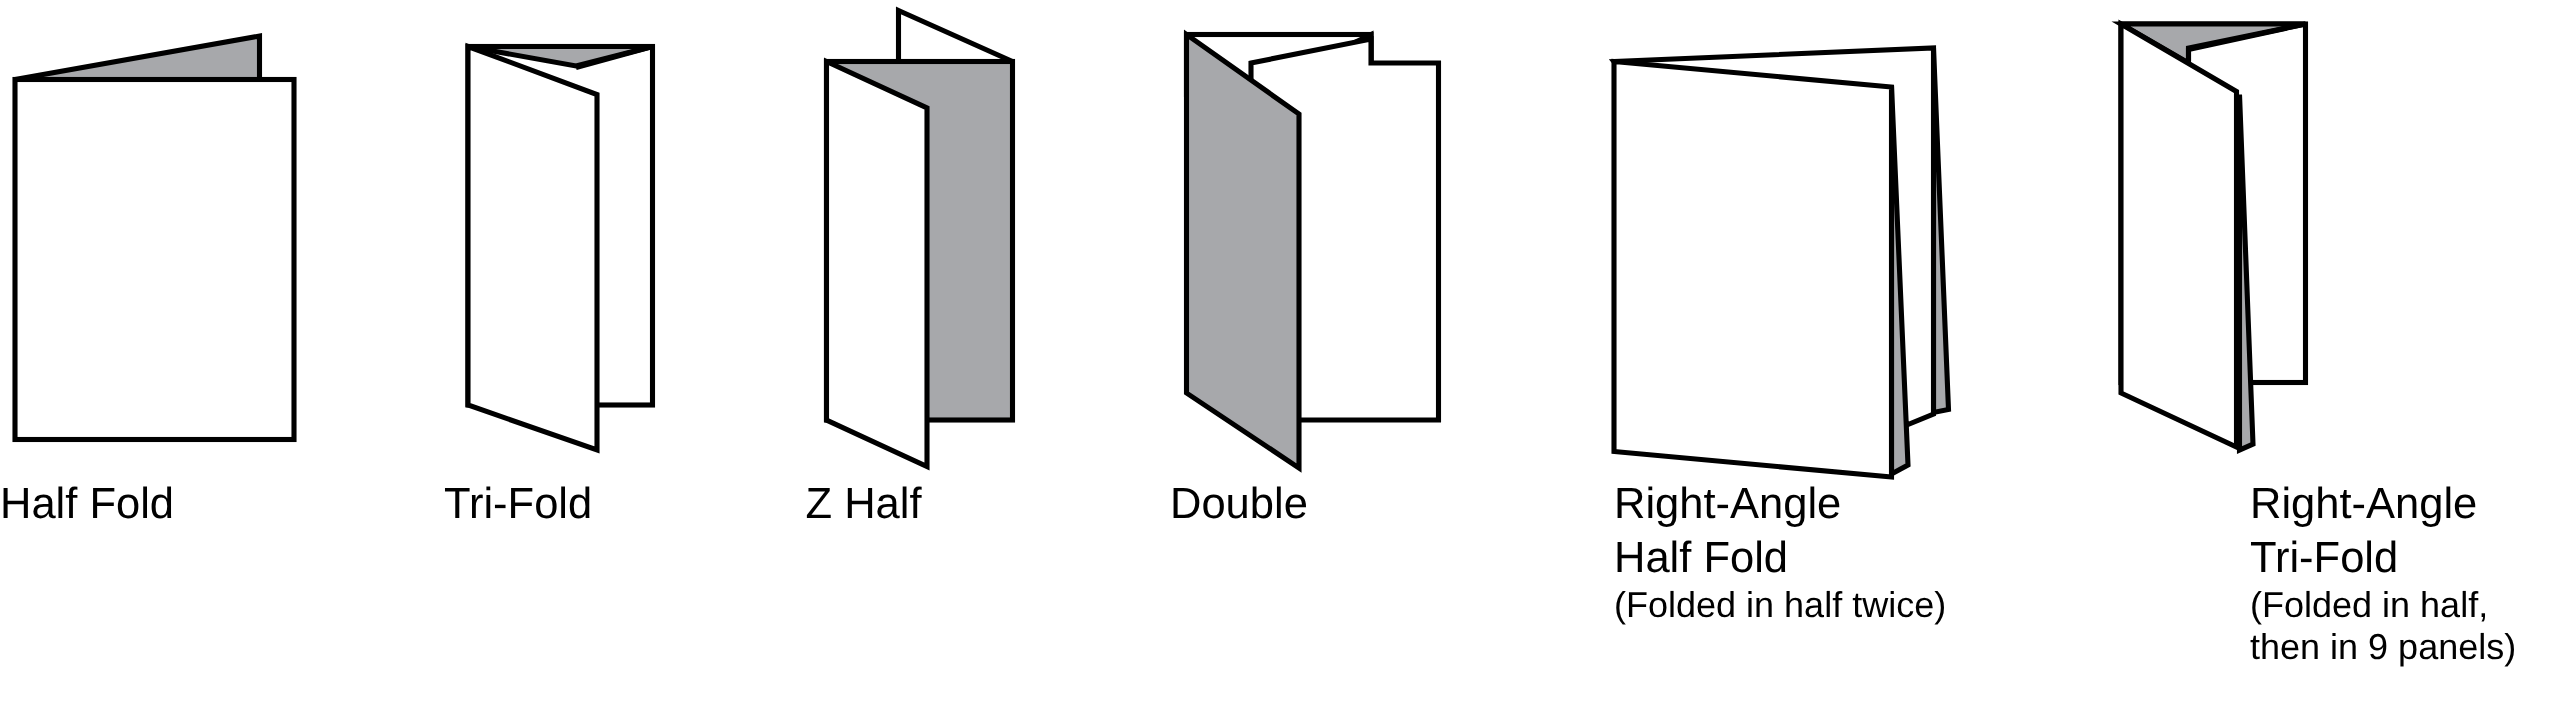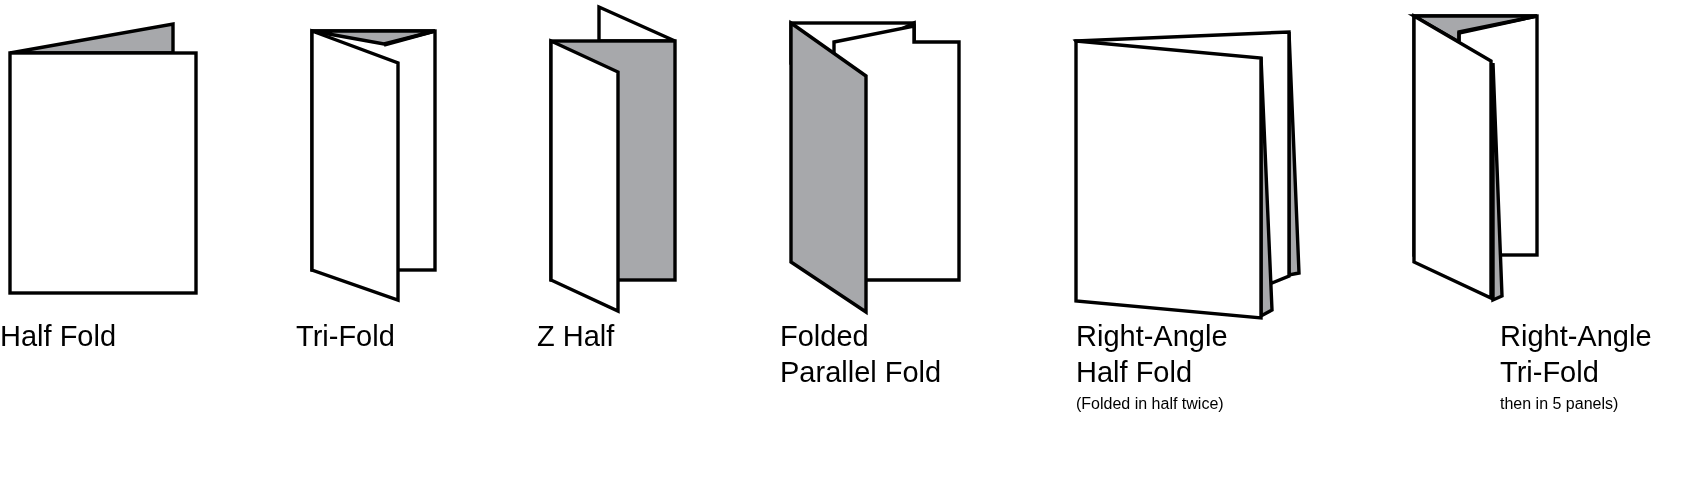--- a/index.html
+++ b/index.html
@@ -2,21 +2,21 @@
 <html><head>
 <meta charset="utf-8">
 <style>
   html, body { margin: 0; padding: 0; background: #ffffff; }
   body { width: 1700px; height: 485px; position: relative; overflow: hidden;
          font-family: "Liberation Sans", "DejaVu Sans", sans-serif; color: #000; }
   svg.diagram { position: absolute; left: 0; top: 0; width: 1700px; height: 485px; }
   .paper { fill: #ffffff; stroke: #000; stroke-width: 3.4; stroke-linejoin: miter; }
   .shade { fill: #a7a8ab; stroke: #000; stroke-width: 3.4; stroke-linejoin: miter; }
   .label { position: absolute; line-height: 36px; font-size: 29px; white-space: nowrap; }
-  .label .sub { display: block; font-size: 16px; line-height: 28px; }
+  .label .sub { display: block; font-size: 24px; line-height: 28px; }
 </style>
 </head>
 <body>
 
 <svg class="diagram" viewBox="0 0 1700 485" xmlns="http://www.w3.org/2000/svg">
 
   <g>
     <polygon class="shade" points="10,53 173,24 173,53"></polygon>
     <rect class="paper" x="10" y="53" width="186" height="240"></rect>
   </g>
@@ -64,27 +64,27 @@
 
 <div class="label" style="left:296px; top:318px; width:152px;">
   <span>Tri-Fold</span>
 </div>
 
 <div class="label" style="left:537px; top:318px; width:152px;">
   <span>Z Half</span>
 </div>
 
 <div class="label" style="left:780px; top:318px; width:196px;">
-  <span style="display:block">Folded</span>
-  <span style="display:block">Parallel Fold</span>
+  <span style="display:block">Double</span>
 </div>
 
 <div class="label" style="left:1076px; top:318px; width:226px;">
   <span style="display:block">Right-Angle</span>
   <span style="display:block">Half Fold</span>
   <span class="sub">(Folded in half twice)</span>
 </div>
 
 <div class="label" style="left:1500px; top:318px; width:200px;">
   <span style="display:block">Right-Angle</span>
   <span style="display:block">Tri-Fold</span>
-  <span class="sub">then in 5 panels)</span>
+  <span class="sub">(Folded in half,</span>
+  <span class="sub">then in 9 panels)</span>
 </div>
 
 </body></html>

